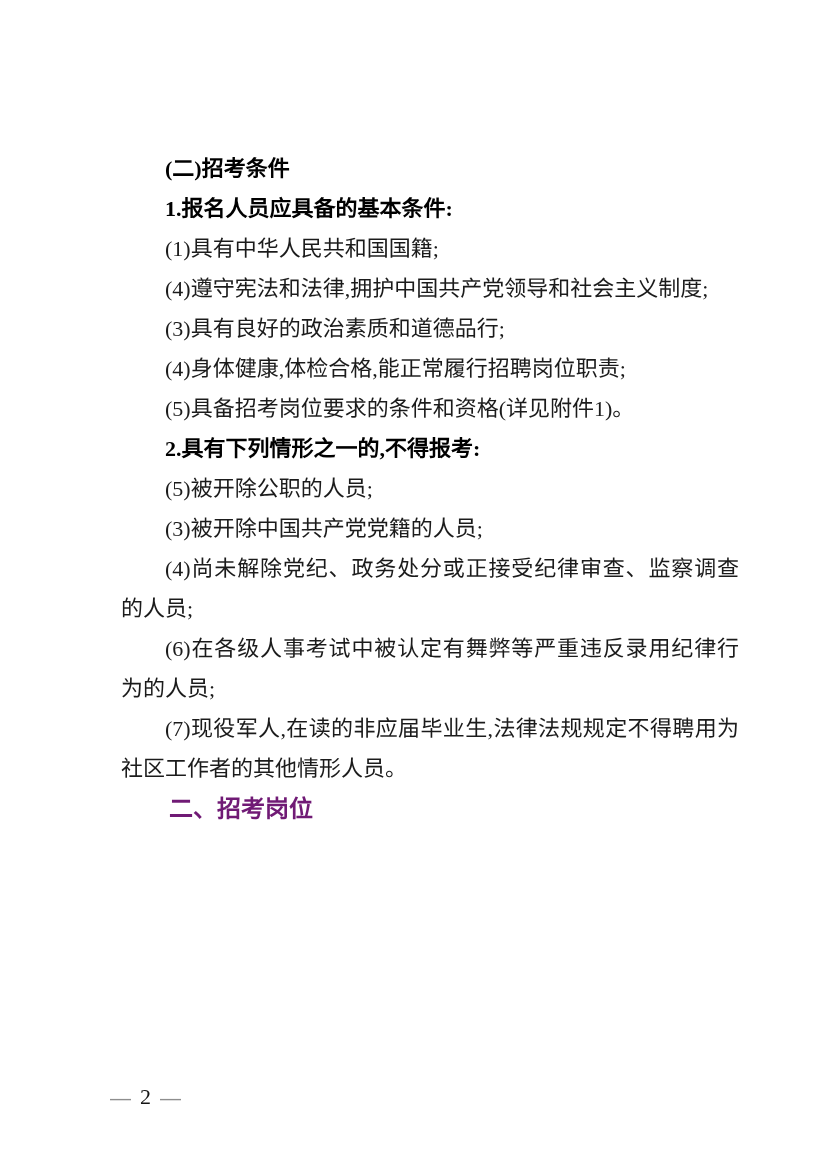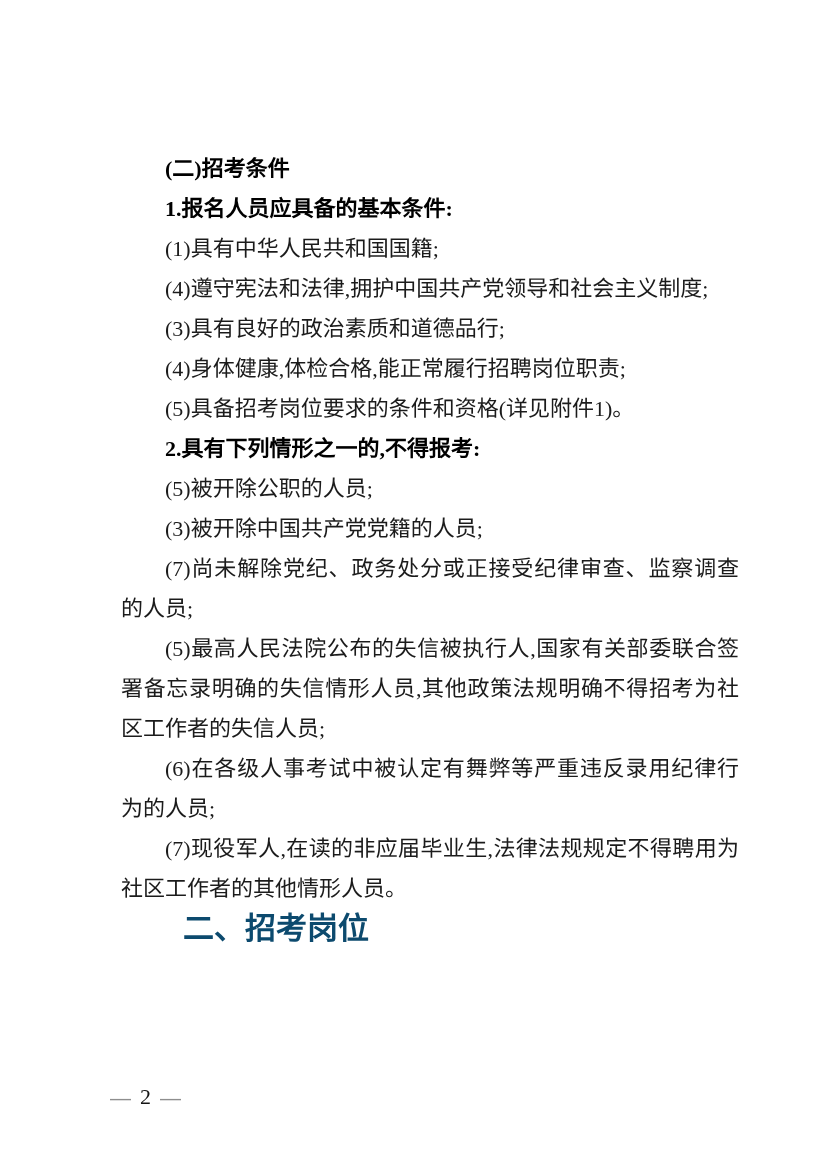--- a/index.html
+++ b/index.html
@@ -30,22 +30,22 @@
     text-align: justify;
   }
   .content p.h2,
   .content p.lead {
     font-weight: 700;
     color: #000000;
   }
   .content p.h1 {
     font-family: "Liberation Sans", "DejaVu Sans", sans-serif;
     font-weight: 700;
-    font-size: 31px;
-    color: #0c4a6e;
+    font-size: 24px;
+    color: #701a75;
   }
   .footer {
     position: absolute;
     left: 110px;
     top: 1086px;
     display: flex;
     align-items: center;
     gap: 9px;
     line-height: 1;
     font-size: 21px;
@@ -68,22 +68,21 @@
     <p class="h2">(二)招考条件</p>
     <p class="lead">1.报名人员应具备的基本条件:</p>
     <p class="body">(1)具有中华人民共和国国籍;</p>
     <p class="body">(4)遵守宪法和法律,拥护中国共产党领导和社会主义制度;</p>
     <p class="body">(3)具有良好的政治素质和道德品行;</p>
     <p class="body">(4)身体健康,体检合格,能正常履行招聘岗位职责;</p>
     <p class="body">(5)具备招考岗位要求的条件和资格(详见附件1)。</p>
     <p class="lead">2.具有下列情形之一的,不得报考:</p>
     <p class="body">(5)被开除公职的人员;</p>
     <p class="body">(3)被开除中国共产党党籍的人员;</p>
-    <p class="body">(7)尚未解除党纪、政务处分或正接受纪律审查、监察调查的人员;</p>
-    <p class="body">(5)最高人民法院公布的失信被执行人,国家有关部委联合签署备忘录明确的失信情形人员,其他政策法规明确不得招考为社区工作者的失信人员;</p>
+    <p class="body">(4)尚未解除党纪、政务处分或正接受纪律审查、监察调查的人员;</p>
     <p class="body">(6)在各级人事考试中被认定有舞弊等严重违反录用纪律行为的人员;</p>
     <p class="body">(7)现役军人,在读的非应届毕业生,法律法规规定不得聘用为社区工作者的其他情形人员。</p>
     <p class="h1">二、招考岗位</p>
   </main>
 
   <div class="footer">
     <span class="dash">—</span>
     <span class="num">2</span>
     <span class="dash">—</span>
   </div>

